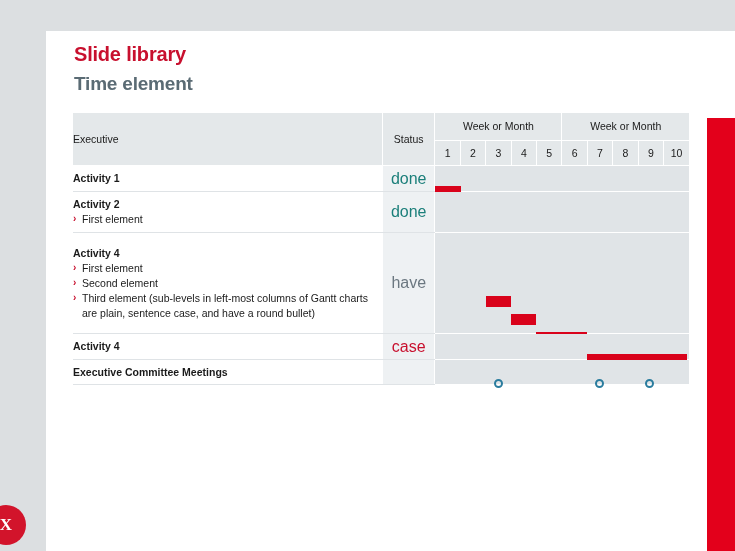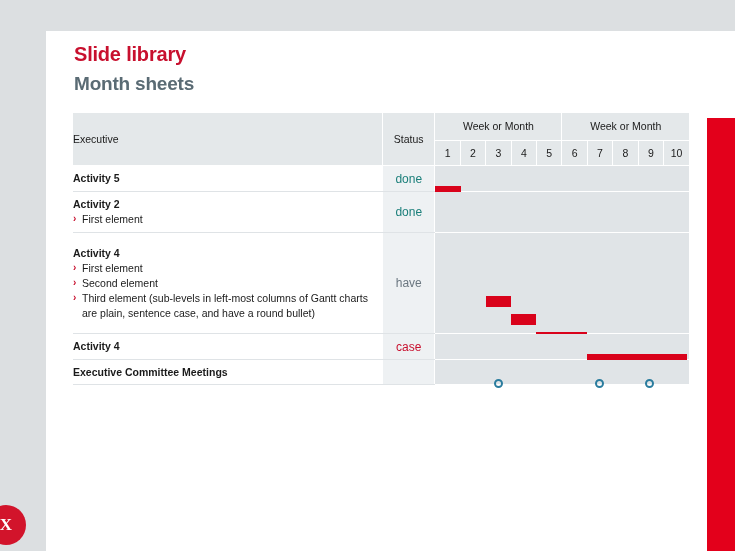--- a/index.html
+++ b/index.html
@@ -130,21 +130,21 @@
     background: #ffffff;
     border-bottom: 1px solid #dfe3e6;
     padding: 5px 8px 6px 8px;
     vertical-align: top;
   }
   .cell-status {
     background: #eef1f3;
     border-bottom: 1px solid #dfe3e6;
     border-left: 1px solid #ffffff;
     text-align: center;
-    font-size: 12px;
+    font-size: 16px;
   }
   .cell-track {
     background: #e0e4e7;
     border-bottom: 1px solid #ffffff;
     border-left: 1px solid #ffffff;
     padding: 0;
     position: relative;
   }
 
   .act-title {
@@ -200,21 +200,21 @@
     box-sizing: border-box;
   }
 </style>
 </head>
 <body>
 
 <div class="slide">
 
   <div class="title-block">
     <div class="title-main">Slide library</div>
-    <div class="title-sub">Month sheets</div>
+    <div class="title-sub">Time element</div>
   </div>
 
   <table class="gantt">
     <colgroup>
       <col style="width:307px">
       <col style="width:52px">
       <col style="width:25.2px">
         <col style="width:25.2px">
         <col style="width:25.2px">
       <col style="width:25.2px">
@@ -242,21 +242,21 @@
         <th class="hdr-num">7</th>
         <th class="hdr-num">8</th>
         <th class="hdr-num">9</th>
         <th class="hdr-num">10</th>
       </tr>
     </thead>
     <tbody>
 
       <tr style="height:26px">
         <td class="cell-activity">
-          <div class="act-title">Activity 5</div>
+          <div class="act-title">Activity 1</div>
         </td>
         <td class="cell-status">
           <span class="status-done">done</span>
         </td>
         <td class="cell-track" colspan="10">
           <div class="track-area">
             <div class="grid-col" style="left:25.2px"></div>
             <div class="grid-col" style="left:50.4px"></div>
             <div class="grid-col" style="left:75.6px"></div>
             <div class="grid-col" style="left:100.8px"></div>

